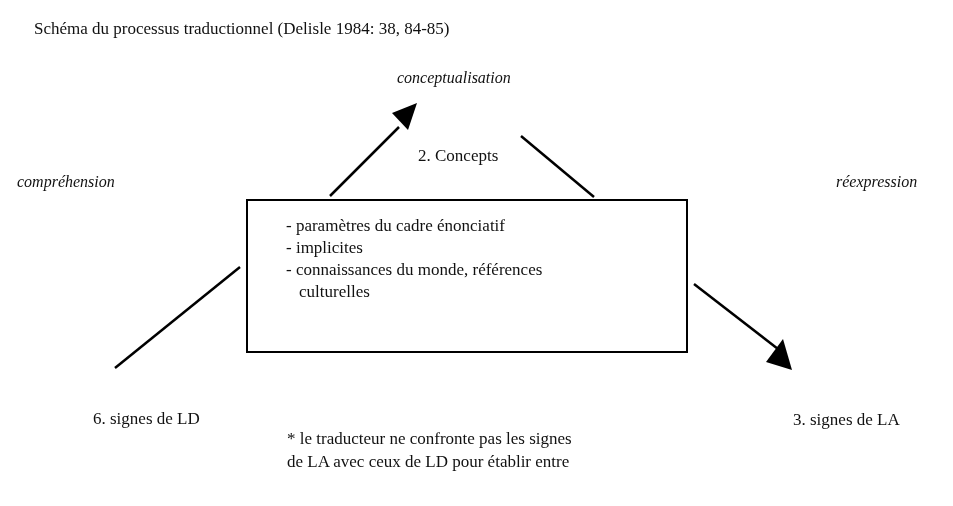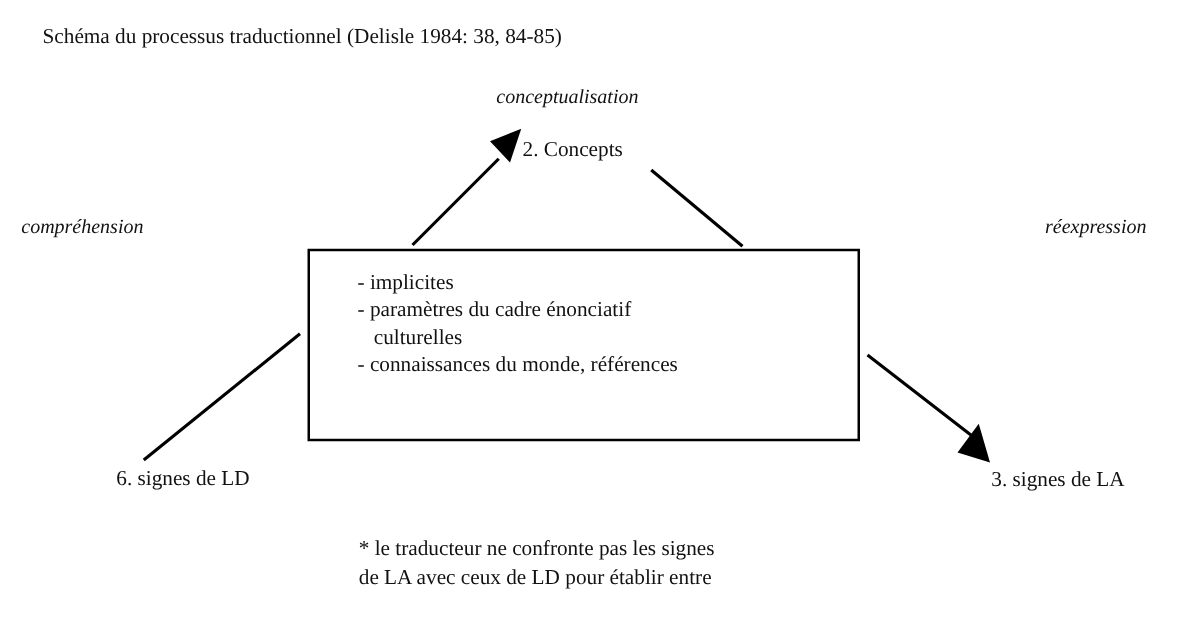--- a/index.html
+++ b/index.html
@@ -12,21 +12,21 @@
       overflow: hidden;
       font-family: "Liberation Serif", "DejaVu Serif", serif;
       color: #111111;
     }
     .abs { position: absolute; white-space: nowrap; }
     .title { left: 34px; top: 19px; font-size: 17px; }
     .ital { font-style: italic; font-size: 16px; }
     .lbl-concept { left: 397px; top: 69px; }
     .lbl-compr { left: 17px; top: 173px; text-align: center; }
     .lbl-reexp { left: 836px; top: 173px; }
-    .node { font-size: 17px; }
+    .node { font-size: 17px; margin-top: 36px; }
     .node-concepts { left: 418px; top: 110px; }
     .node-ld { left: 93px; top: 373px; }
     .node-la { left: 793px; top: 374px; }
     .box {
       position: absolute;
       left: 246px; top: 199px;
       width: 438px; height: 150px;
       border: 2px solid #000000;
       background: #ffffff;
       box-sizing: content-box;
@@ -63,24 +63,24 @@
   <polygon points="417,103 392,113 408,130" fill="#000"></polygon>
 
   <line x1="521" y1="136" x2="594" y2="197" stroke="#000" stroke-width="2.5"></line>
 
   <line x1="694" y1="284" x2="778" y2="349" stroke="#000" stroke-width="2.5"></line>
   <polygon points="792,370 766,362 783,339" fill="#000"></polygon>
 </svg>
 
 <div class="box">
   <div class="box-lines">
+    <div class="box-line">- paramètres du cadre énonciatif</div>
     <div class="box-line">- implicites</div>
-    <div class="box-line">- paramètres du cadre énonciatif</div>
+    <div class="box-line">- connaissances du monde, références</div>
     <div class="box-line indent">culturelles</div>
-    <div class="box-line">- connaissances du monde, références</div>
   </div>
 </div>
 
 <div class="abs node node-concepts">2. Concepts</div>
 <div class="abs node node-ld">6. signes de LD</div>
 <div class="abs node node-la">3. signes de LA</div>
 
 <div class="abs note">
   <div>* le traducteur ne confronte pas les signes</div>
   <div>de LA avec ceux de LD pour établir entre</div>

